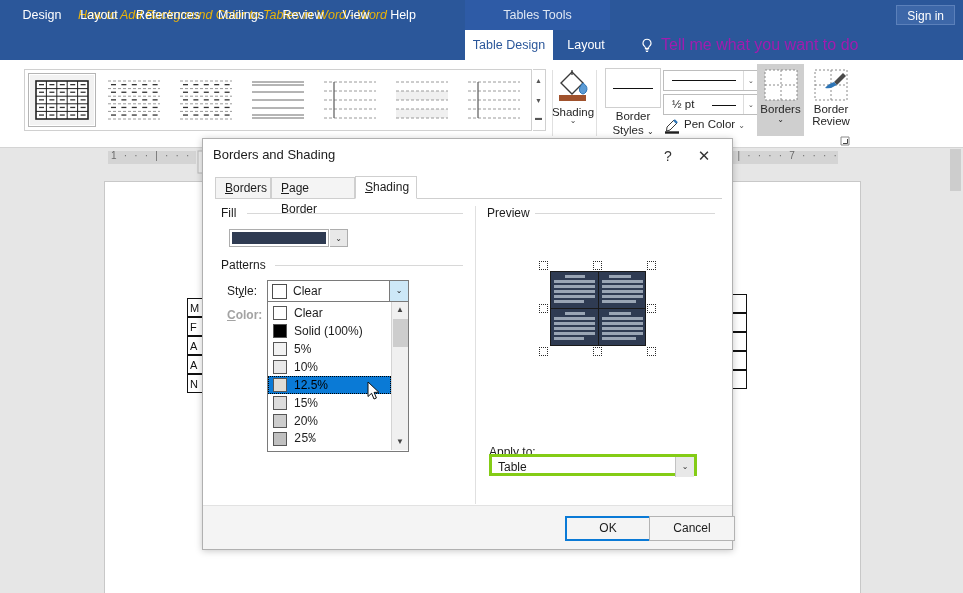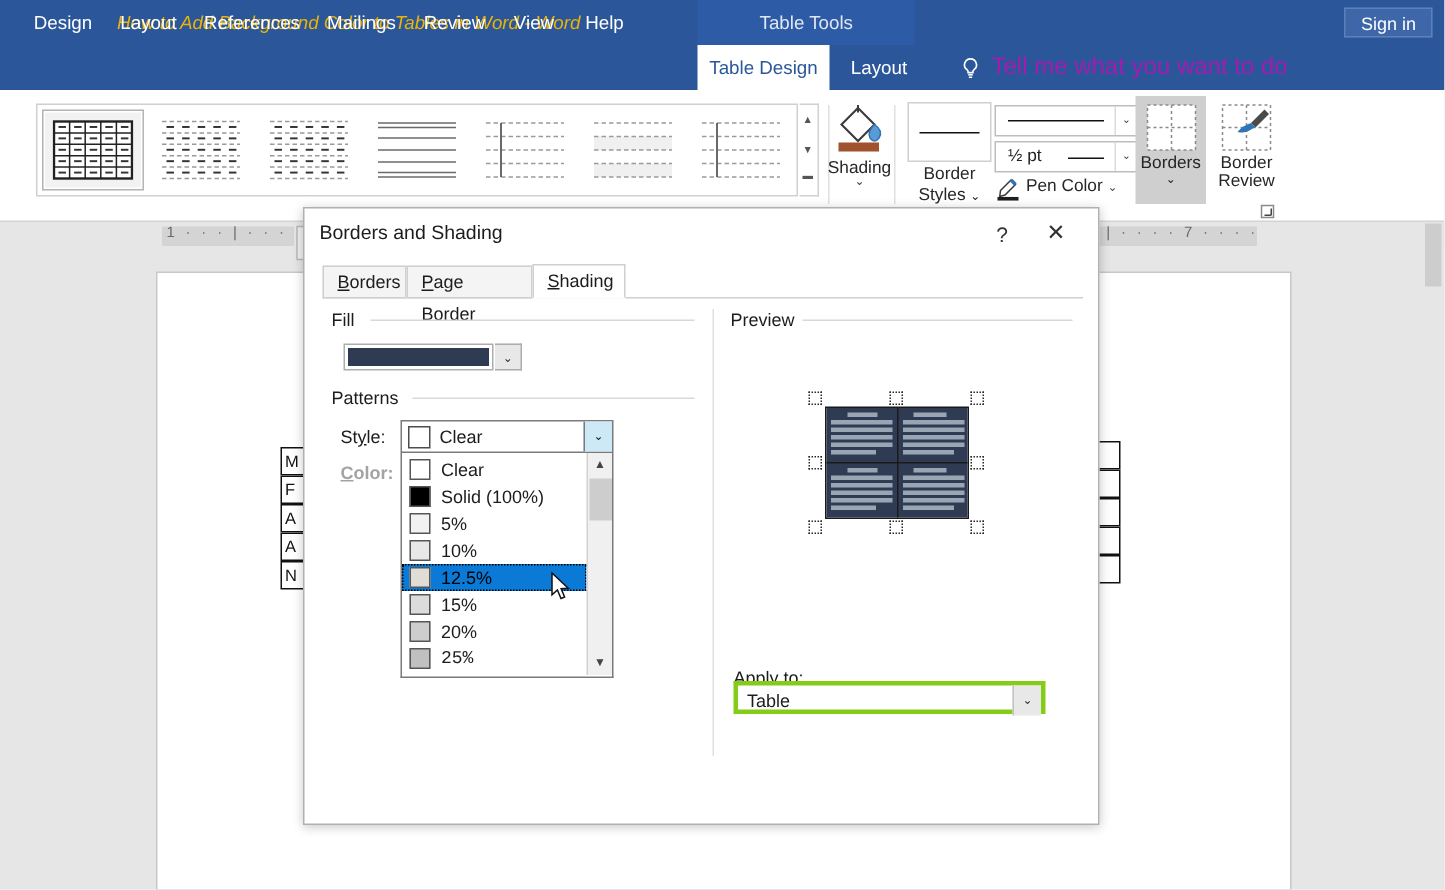--- a/index.html
+++ b/index.html
@@ -353,21 +353,21 @@
     position:absolute; left:367px; top:381px; width:14px; height:20px;
   }
 </style>
 </head>
 <body>
 
 <div class="titlebar">
   <div class="caption">How to Add Background Color to Tables in Word  -  Word</div>
 </div>
 <div class="ctx-band">
-  <div class="ctx-label">Table Tools</div>
+  <div class="ctx-label">Tables Tools</div>
 </div>
 <div class="signin">Sign in</div>
 
 <div class="tabstrip"></div>
 <div class="tab" style="left:18px;width:48px;">Design</div>
 <div class="tab" style="left:74px;width:50px;">Layout</div>
 <div class="tab" style="left:132px;width:72px;">References</div>
 <div class="tab" style="left:212px;width:58px;">Mailings</div>
 <div class="tab" style="left:278px;width:50px;">Review</div>
 <div class="tab" style="left:336px;width:40px;">View</div>
@@ -822,19 +822,23 @@
         </div>
     </div>
   </div>
 
   <div class="plabel" style="left:286px;top:306px;">Appl<u>y</u> to:</div>
   <div class="applyto" style="left:286px;top:315px;">
     <div class="txt">Table</div>
     <div class="btn">⌄</div>
   </div>
 
+  <div class="dlg-footer">
+    <div class="dbtn primary" style="left:362px;">OK</div>
+    <div class="dbtn" style="left:446px;">Cancel</div>
+  </div>
 </div>
 
 <div class="cursor">
   <svg width="14" height="20" viewBox="0 0 14 20">
     <path d="M1 1 L1 15.5 L4.6 12.3 L7 18 L9.4 17 L7.1 11.4 L11.8 11.2 Z" fill="#fff" stroke="#111" stroke-width="1"></path>
   </svg>
 </div>
 
 </body></html>

